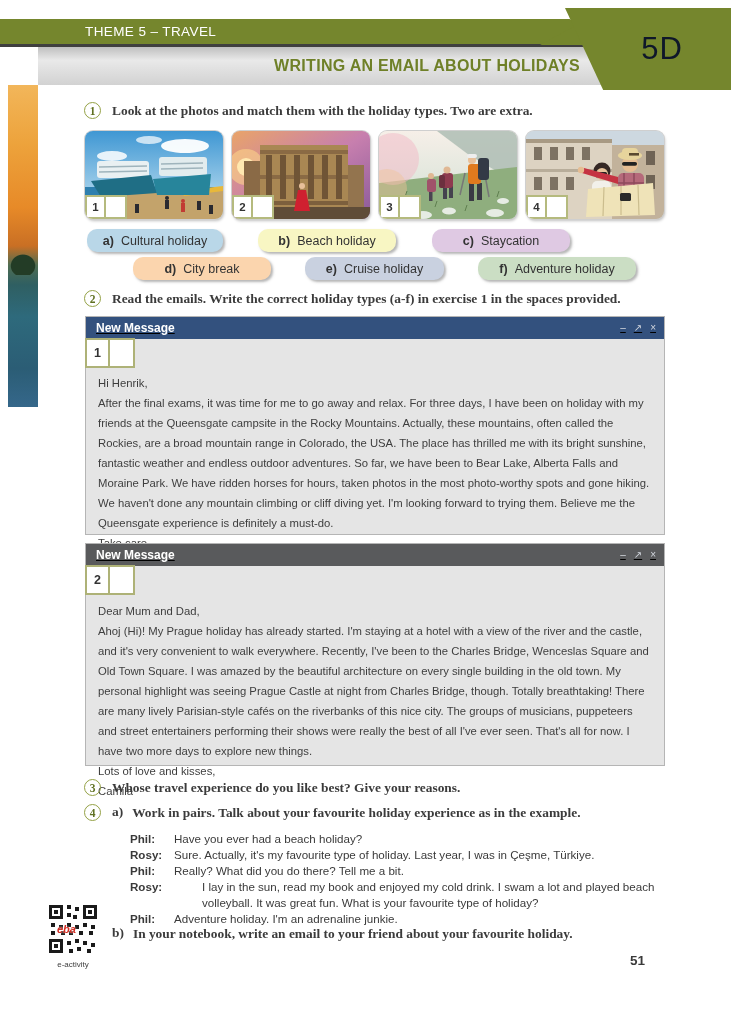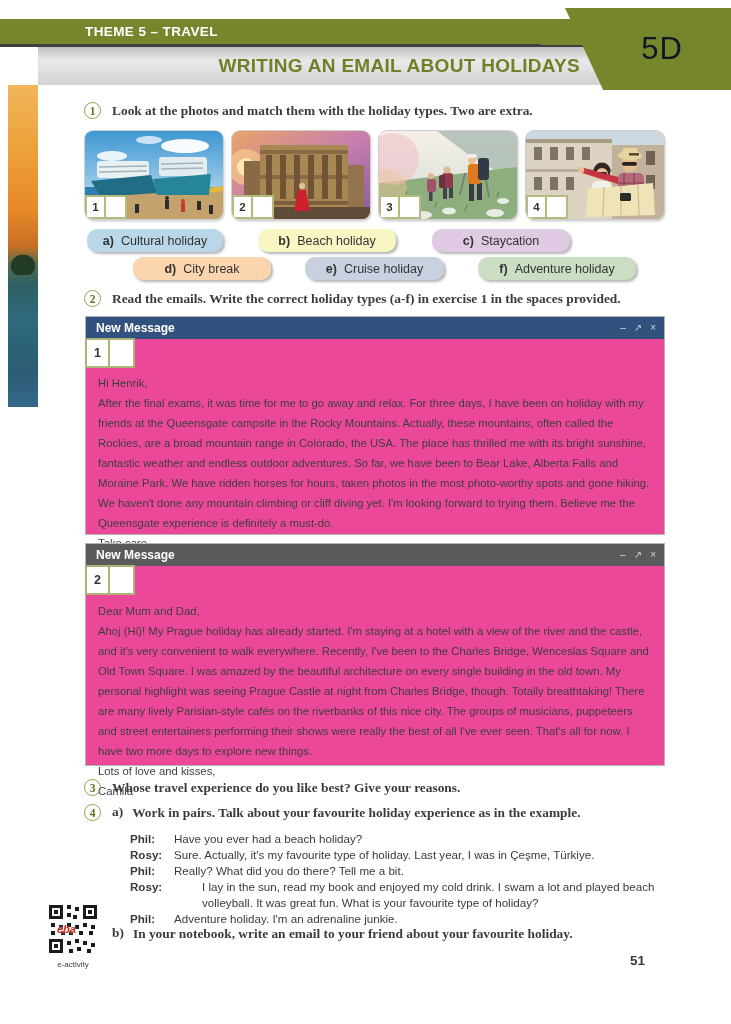--- a/index.html
+++ b/index.html
@@ -4,29 +4,29 @@
 <style>
   * { margin:0; padding:0; box-sizing:border-box; }
   html,body { background:#ffffff; }
   body { font-family:"Liberation Sans", sans-serif; }
   #page { position:relative; width:731px; height:1024px; background:#fff; overflow:hidden; margin:0 auto; }
 
   
   .band { position:absolute; top:19px; left:0; width:608px; height:25px;
           clip-path:polygon(0 0, 93.7% 0, 100% 100%, 0 100%); z-index:1; }
   .band-text { position:absolute; left:85px; top:0; line-height:25px; color:#fff;
-               font-weight:bold; font-size:13.5px; letter-spacing:.4px; }
+               font-weight:normal; font-size:13.5px; letter-spacing:.4px; }
   .band-wedge { position:absolute; top:8px; left:540px; width:68px; height:37px;
                 clip-path:polygon(0 100%, 100% 0, 100% 100%); z-index:1; }
   .band-underline { position:absolute; top:44px; left:0; width:610px; height:3px; background:#3f3f3f; z-index:0; }
   .gray-band { position:absolute; top:47px; left:38px; width:572px; height:38px;
                background:linear-gradient(180deg,#bfbfbf 0,#e9e9e9 35%,#d2d2d2 100%);
                text-align:right; z-index:0; }
   .gray-band span { display:inline-block; margin-right:30px; line-height:38px;
-                    font-weight:bold; font-size:19px; color:#6f8028; letter-spacing:.3px; }
+                    font-weight:bold; font-size:16px; color:#6f8028; letter-spacing:.3px; }
   .unit-block { position:absolute; top:8px; left:565px; width:166px; height:82px;
                 clip-path:polygon(0 0, 100% 0, 100% 100%, 23% 100%); z-index:2;
                 display:flex; align-items:center; justify-content:center; }
   .unit-block span { color:#0f172a; font-size:31px; letter-spacing:1px; padding-left:28px; }
 
   
   .edge-strip { position:absolute; left:8px; top:85px; width:30px; height:322px;
     background:linear-gradient(180deg,#f2b65a 0%,#eda33c 18%,#e78a28 38%,#c96f24 50%,
                #4f6d52 56%,#2f5f62 62%,#2e6a7c 72%,#2b5d75 88%,#35678a 100%); }
   .edge-strip::after { content:""; position:absolute; left:0; top:52%; width:100%; height:7%;
@@ -51,21 +51,21 @@
                    font-weight:bold; font-size:11.5px; color:#333; }
   .anspair .cell + .cell { width:23px; margin-left:-2px; }
 
   
   .pill { position:absolute; height:23px; border-radius:10px; display:flex; align-items:center;
           justify-content:center; font-size:12.5px; color:#333;
           box-shadow:2px 2px 2.5px rgba(110,110,110,.5); }
   .pill b { margin-right:7px; }
 
   
-  .email { position:absolute; left:85px; width:580px; background:#ec4899; border:1px solid #b5b5b5; }
+  .email { position:absolute; left:85px; width:580px; background:#e5e5e5; border:1px solid #b5b5b5;text-decoration:underline; }
   .email-bar { height:22px; display:flex; align-items:center; padding:0 8px 0 10px; }
   .email-title { color:#fff; font-weight:bold; font-size:12px; flex:1; }
   .win-controls { display:flex; gap:8px; align-items:center; }
   .win-controls span { color:#d3d7de; font-size:10px; line-height:10px; cursor:default; }
   .email-boxes { position:absolute; top:21px; left:-1px; display:flex; }
   .email-boxes .cell { width:25px; height:30px; background:#fff; border:2px solid #aeb277;
                        display:flex; align-items:center; justify-content:center;
                        font-weight:bold; font-size:12.5px; color:#333; }
   .email-boxes .cell + .cell { width:27px; margin-left:-2px; }
   .email-body { position:absolute; left:12px; right:10px; font-size:11.3px; line-height:20px;

